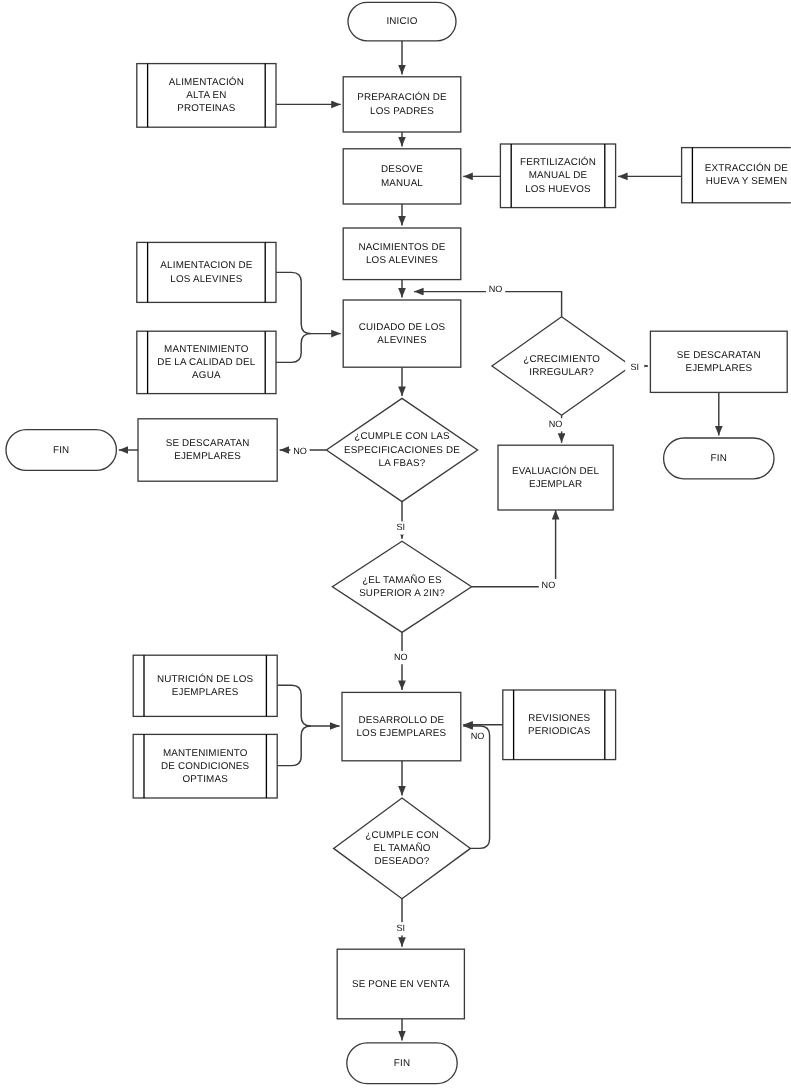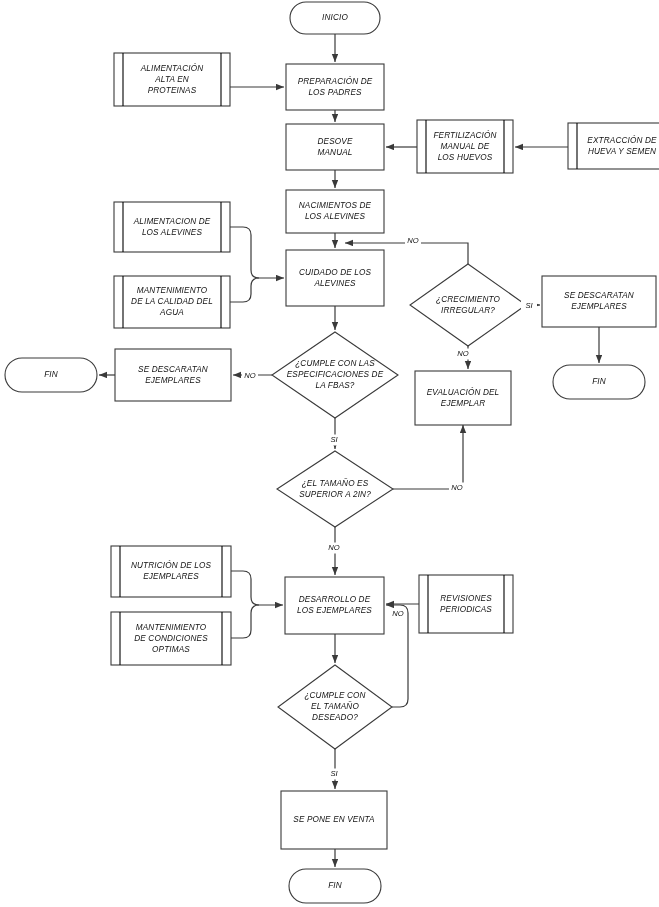--- a/index.html
+++ b/index.html
@@ -1,17 +1,17 @@
 <!DOCTYPE html>
 <html><head>
 <meta charset="utf-8">
 <style>
   html,body{margin:0;padding:0;background:#ffffff;}
   body{width:659px;height:907px;font-family:"Liberation Sans",sans-serif;overflow:hidden;}
-  #stage{position:relative;width:659px;height:688px;font-style:italic;}
+  #stage{position:relative;width:659px;height:688px;}
   svg{display:block;}
   .shape-fill{fill:#ffffff;}
   .shape-stroke{stroke:#3a3a3a;stroke-width:1.1;fill:none;}
   .inner-bar{stroke:#000000;stroke-width:1.1;}
   .link{stroke:#3a3a3a;stroke-width:1.2;fill:none;}
   .nodetext{font-family:"Liberation Sans",sans-serif;font-size:8.2px;fill:#111111;text-anchor:middle;dominant-baseline:middle;letter-spacing:.15px;}
   .edgelabel{font-family:"Liberation Sans",sans-serif;font-size:7.6px;fill:#111111;text-anchor:middle;dominant-baseline:middle;}
 </style>
 </head>
 <body>

